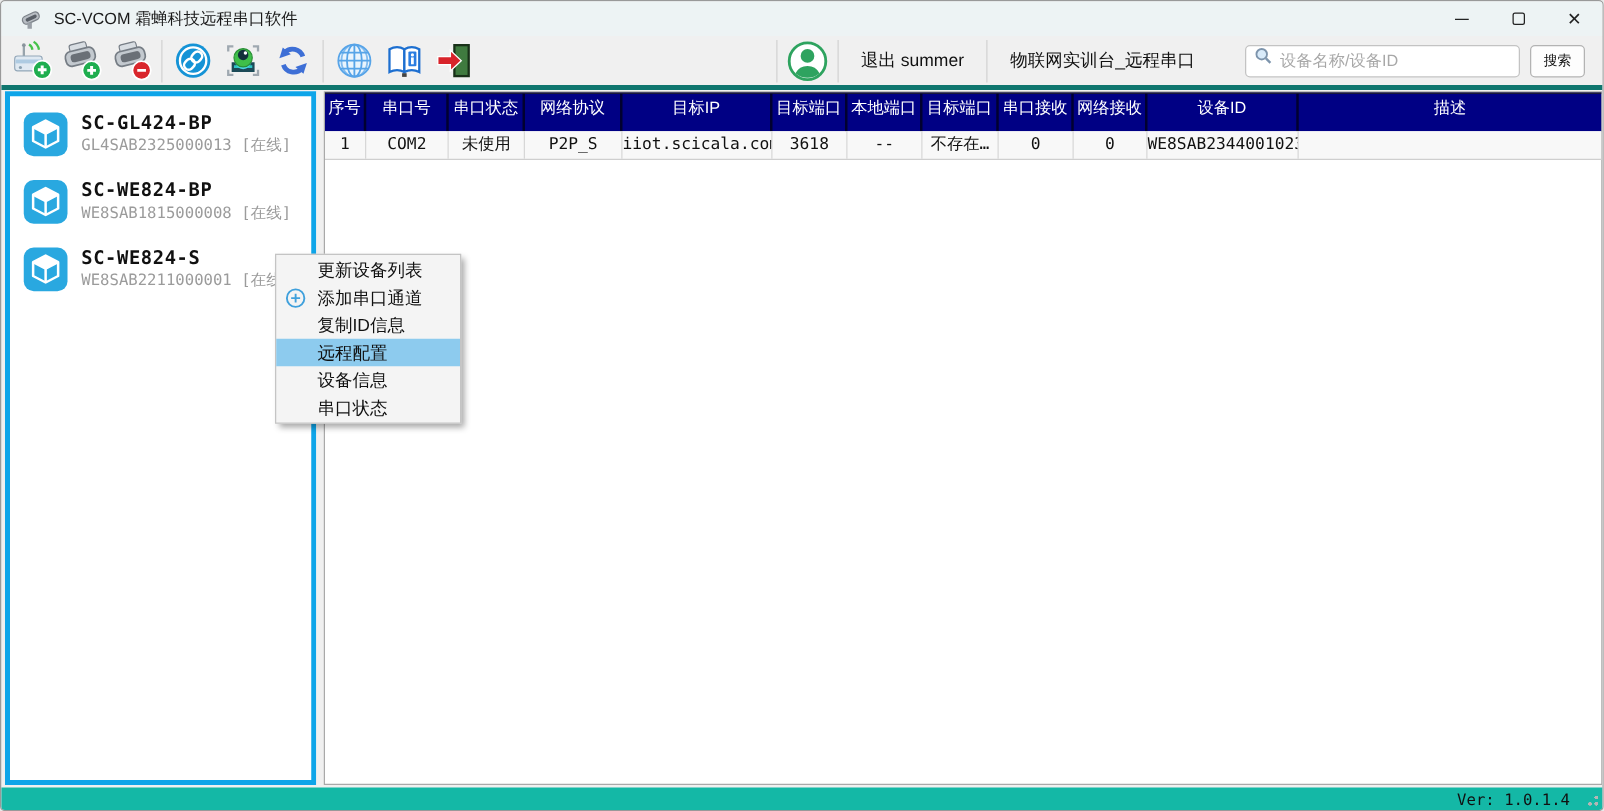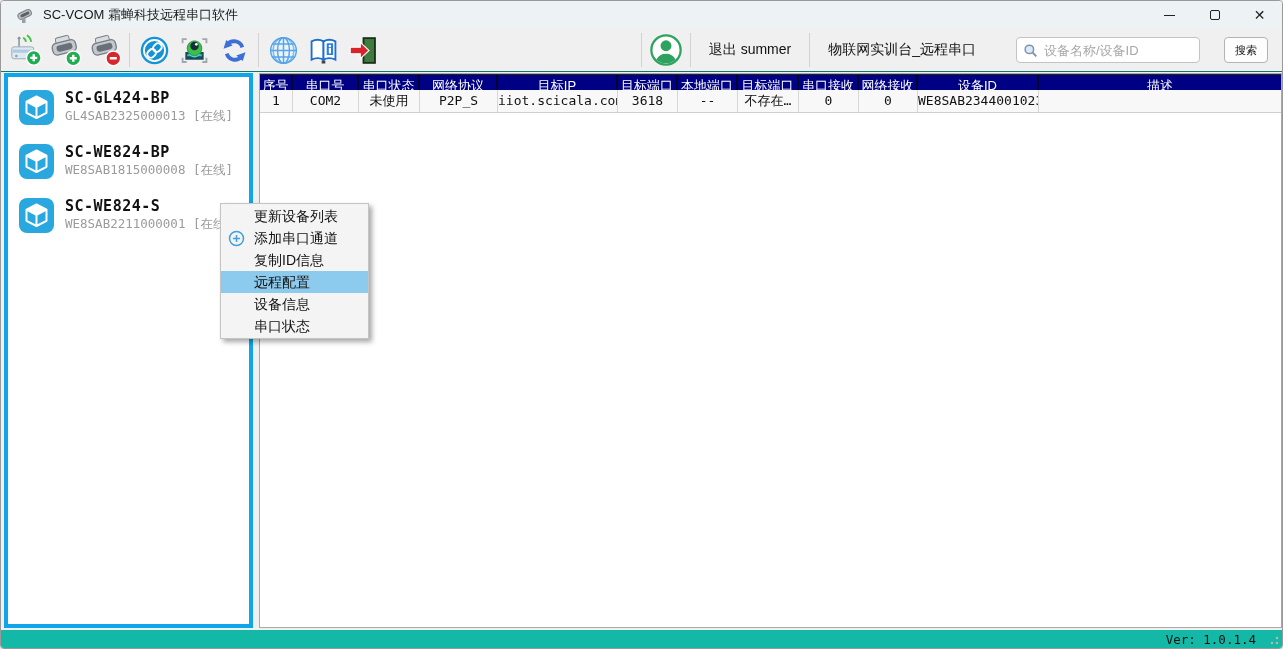--- a/index.html
+++ b/index.html
@@ -16,46 +16,46 @@
   .win-controls { margin-left:auto; display:flex; height:100%; }
   .win-btn { width:45px; height:100%; display:flex; align-items:center; justify-content:center; color:#222; font-size:13px; cursor:default; }
   .win-btn .minus { width:11px; height:0; border-top:1.5px solid #222; display:block; }
   .win-btn .square { width:10px; height:10px; border:1.2px solid #222; border-radius:2px; display:block; }
   .win-btn .cross { font-size:14px; line-height:1; }
   
   .menubar { height:23px; background:#f9f9f9; display:flex; align-items:center; padding-left:6px; flex:0 0 auto; border-bottom:1px solid #ececec; }
   .menubar-item { display:inline-block; padding:2px 10px; font-size:14px; color:#111; margin-right:4px; }
   .menubar-item::first-letter { text-decoration:underline; }
   
-  .toolbar { height:43px; background:#f0f0f0; display:flex; align-items:center; padding:0 6px 0 4px; flex:0 0 auto; border-bottom:1px solid #0f766e; }
+  .toolbar { height:43px; background:#f0f0f0; display:flex; align-items:center; padding:0 6px 0 4px; flex:0 0 auto; border-bottom:4px solid #0f766e; }
   .tb-btn { width:40px; height:38px; display:flex; align-items:center; justify-content:center; border-radius:3px; }
   .tb-btn svg { width:33px; height:33px; }
   .tb-sep { width:1px; height:34px; background:#d2d2d2; margin:0 4px; }
   .tb-spacer { flex:1; }
   .tb-label { font-size:14px; color:#111; padding:0 14px; white-space:nowrap; }
   .avatar-wrap { width:40px; height:38px; display:flex; align-items:center; justify-content:center; }
   .avatar-wrap svg { width:34px; height:34px; }
-  .searchbox { display:flex; align-items:center; background:#fff; border:1px solid #c3c3c3; border-radius:4px; height:26px; width:184px; padding:0 6px; margin-right:24px; }
+  .searchbox { display:flex; background:#fff; border:1px solid #c3c3c3; border-radius:4px; height:26px; width:220px; padding:0 6px; margin-right:8px; }
   .searchbox svg { width:15px; height:15px; margin-right:6px; flex:0 0 auto; }
   .searchbox input { border:none; outline:none; width:100%; font-size:13px; color:#333; background:transparent; font-family:"Liberation Sans", sans-serif; }
   .searchbox input::placeholder { color:#a8a8a8; }
   .search-btn { height:26px; padding:0 10px; font-size:11px; color:#111; background:#fdfdfd; border:1px solid #b3b3b3; border-radius:4px; margin-right:8px; font-family:"Liberation Sans", sans-serif; }
   
   .content { flex:1; display:flex; min-height:0; padding:1px 0 2px 3px; }
   .left-panel { width:249px; background:#fff; border:4px solid #0ea5e9; overflow:hidden; padding:12px 0 0 10px; }
   .device-item { display:flex; align-items:flex-start; margin-bottom:17px; }
   .device-item svg.cube { width:37px; height:37px; flex:0 0 auto; margin-right:10px; }
   .device-name { font-family:"DejaVu Sans Mono", monospace; font-weight:bold; font-size:15px; color:#111; letter-spacing:.5px; line-height:1.25; }
   .device-sub { font-family:"DejaVu Sans Mono", monospace; font-size:12.5px; color:#9b9b9b; white-space:nowrap; }
   .splitter { width:6px; background:#f0f0f0; flex:0 0 auto; }
   .main-panel { flex:1; background:#fff; border:1px solid #a9a9a9; min-width:0; display:flex; flex-direction:column; }
   
   .grid-head, .grid-row { display:grid; grid-template-columns:33px 66px 61px 78px 120px 60px 60px 61px 60px 59px 121px 1fr; }
   .grid-head { background:#000084; border-top:1px solid #222; }
-  .grid-head .hcell { color:#fff; font-size:13px; text-align:center; line-height:21px; height:15px; border-right:2px solid #000030; overflow:hidden; white-space:nowrap; }
+  .grid-head .hcell { color:#fff; font-size:13px; text-align:center; line-height:21px; height:30px; border-right:2px solid #000030; overflow:hidden; white-space:nowrap; }
   .grid-head .hcell:last-child { border-right:none; }
   .grid-row { background:#f8f8f8; border-bottom:1px solid #cfcfcf; }
   .grid-row .cell { font-family:"DejaVu Sans Mono", monospace; font-size:13px; color:#111; text-align:center; line-height:21px; height:22px; border-right:1px solid #d7d7d7; overflow:hidden; white-space:nowrap; }
   .grid-row .cell:last-child { border-right:none; }
   
   .context-menu {
     position:absolute; left:219px; top:202px; width:149px; background:#f4f4f4;
     border:1px solid #c4c4c4; box-shadow:3px 3px 5px rgba(0,0,0,.35); z-index:10; padding:1px 0;
   }
   .cm-item { position:relative; height:22px; line-height:22px; padding-left:33px; font-size:14px; color:#111; white-space:nowrap; }

